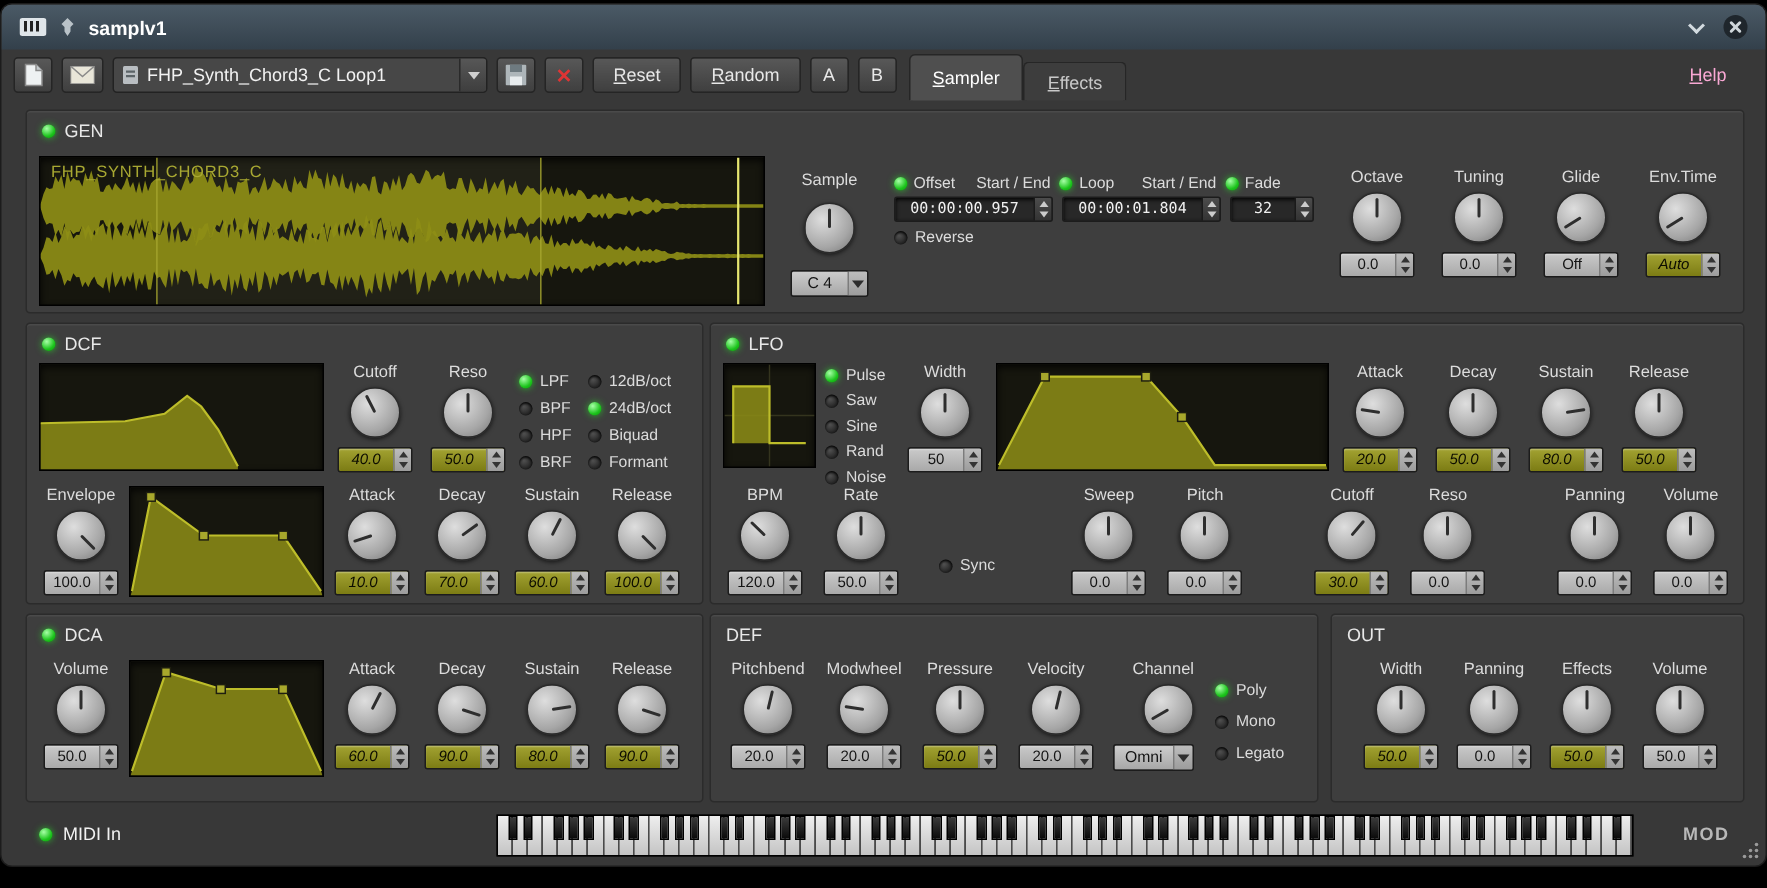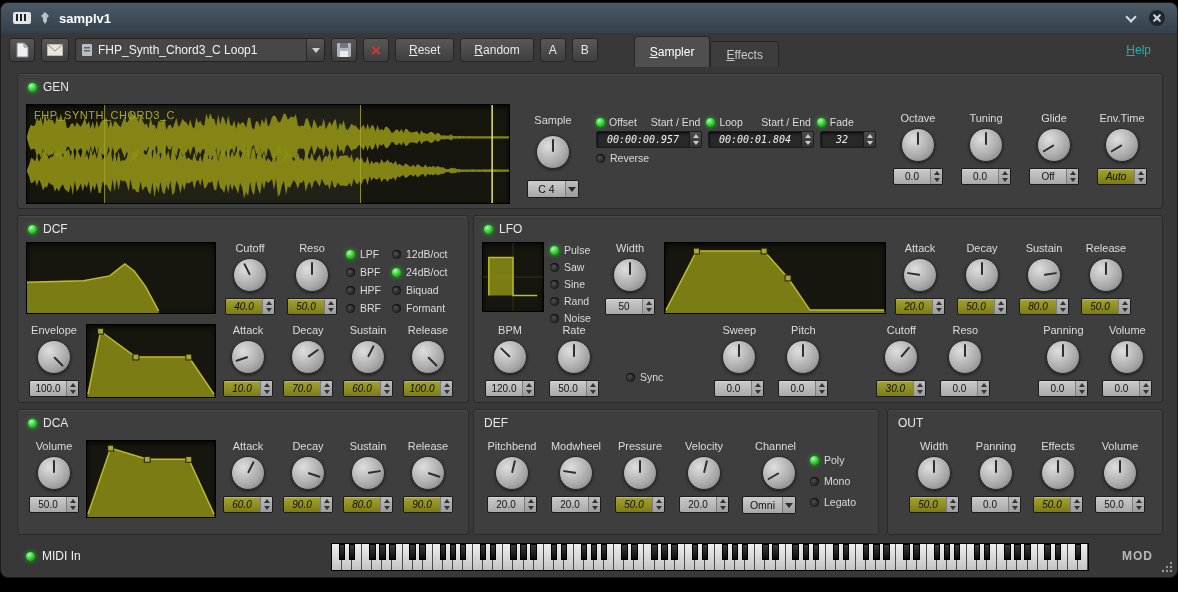--- a/index.html
+++ b/index.html
@@ -20,24 +20,24 @@
   .tbtn { height:24px; min-width:26px; display:flex; align-items:center; justify-content:center; background:linear-gradient(#585858,#3f3f3f); border:1px solid #252525; border-radius:3px; color:#e8e8e8; font-size:12px; padding:0 5px; }
   .tbtn.txt { padding:0 13px; }
   .mn { display:inline-block; }
   .mn::first-letter { text-decoration:underline; }
   .delx { color:#e03434; font-size:17px; font-weight:bold; line-height:1; }
   .preset { width:250px; height:24px; background:#474747; border:1px solid #222; border-radius:3px; display:flex; align-items:center; color:#f2f2f2; font-size:12px; padding-left:6px; gap:6px; overflow:hidden; }
   .preset .ptext { white-space:nowrap; overflow:hidden; }
   .preset .parr { margin-left:auto; width:18px; align-self:stretch; border-left:1px solid #2a2a2a; background:linear-gradient(#575757,#3e3e3e); display:flex; align-items:center; justify-content:center; }
   .tri-dn { width:0; height:0; border-left:4px solid transparent; border-right:4px solid transparent; border-top:5px solid #cfcfcf; }
   .tri-dn.dark { border-top-color:#2d2d2d; }
-  .tabs { display:flex; align-items:flex-end; margin-left:30px; height:34px; }
+  .tabs { display:flex; align-items:flex-end; margin-left:2px; height:34px; }
   .tab { height:26px; padding:0 15px; display:flex; align-items:center; font-size:12px; color:#c9c9c9; background:#3d3d3d; border:1px solid #262626; border-bottom:none; border-radius:4px 4px 0 0; }
   .tab.active { background:#4f4f4f; color:#fff; height:31px; }
-  .help { margin-left:auto; margin-right:10px; color:#14b8a6; font-size:12px; padding:4px 8px; }
+  .help { margin-left:auto; margin-right:10px; color:#f9a8d4; font-size:12px; padding:4px 8px; }
 
   
   .group { position:absolute; background:#3e3e3e; border:1px solid #2b2b2b; border-radius:3px; box-shadow:inset 0 1px 0 #4a4a4a; }
   .gtitle { position:absolute; top:6px; left:10px; display:flex; gap:6px; align-items:center; color:#e8e8e8; font-size:12px; }
 
   
   .led { width:9px; height:9px; border-radius:50%; background:radial-gradient(circle at 35% 30%, #a6ffa6, #1cc41c 60%, #0a8f0a); box-shadow:0 0 5px rgba(40,230,40,.7); display:inline-block; flex:none; }
   .led.off { background:radial-gradient(circle at 35% 30%, #555, #1f1f1f 75%); box-shadow:inset 0 1px 2px #000; }
   .ledrow { display:flex; align-items:center; gap:5px; font-size:10.5px; color:#dcdcdc; white-space:nowrap; }
   .ledcol { display:flex; flex-direction:column; gap:6px; }
@@ -47,21 +47,21 @@
   .plabel { font-size:11px; color:#dcdcdc; margin-bottom:4px; white-space:nowrap; }
   .knob { width:34px; height:34px; border-radius:50%; background:radial-gradient(circle at 35% 32%, #dedede, #a6a6a6 62%, #747474); border:1px solid #2a2a2a; box-shadow:0 1px 3px rgba(0,0,0,.6); position:relative; margin-bottom:6px; flex:none; }
   .kptr { position:absolute; left:50%; top:50%; width:2px; height:13px; margin-left:-1px; margin-top:-13px; transform-origin:50% 100%; background:#2e2e2e; border-radius:1px; }
 
   
   .spin { display:flex; align-items:stretch; height:17px; border:1px solid #1c1c1c; border-radius:2px; overflow:hidden; background:linear-gradient(#cacaca,#a9a9a9); box-shadow:inset 0 1px 1px rgba(255,255,255,.3); width:50px; flex:none; }
   .spin .sval { flex:1; font-size:10px; color:#141414; display:flex; align-items:center; justify-content:center; padding:0 2px; white-space:nowrap; }
   .spin.hl { background:linear-gradient(#a3a332,#7c7c14); }
   .spin.hl .sval { color:#0c0c00;font-style:italic; }
   .spin.dark { background:#282828; box-shadow:inset 0 1px 3px #000; }
-  .spin.dark .sval { color:#f0f0f0; font-family:"DejaVu Sans Mono", monospace;font-style:italic; }
+  .spin.dark .sval { color:#f0f0f0; font-family:"DejaVu Sans Mono", monospace; }
   .sarr { width:12px; display:flex; flex-direction:column; border-left:1px solid #7c7c7c; background:linear-gradient(#bdbdbd,#9c9c9c); flex:none; }
   .spin.dark .sarr { background:linear-gradient(#4c4c4c,#333); border-left-color:#1a1a1a; }
   .sarr i { flex:1; display:flex; align-items:center; justify-content:center; }
   .sarr i.up::after { content:''; border-left:3px solid transparent; border-right:3px solid transparent; border-bottom:4px solid #333; }
   .sarr i.dn::after { content:''; border-left:3px solid transparent; border-right:3px solid transparent; border-top:4px solid #333; }
   .spin.dark .sarr i.up::after { border-bottom-color:#ccc; }
   .spin.dark .sarr i.dn::after { border-top-color:#ccc; }
   .combo { height:18px; display:flex; align-items:center; background:linear-gradient(#cdcdcd,#a7a7a7); border:1px solid #1c1c1c; border-radius:2px; font-size:10.5px; color:#141414; overflow:hidden; width:52px; flex:none; }
   .combo .cval { flex:1; text-align:center; padding:0 3px; white-space:nowrap; }
   .combo .carr { width:13px; align-self:stretch; border-left:1px solid #7c7c7c; background:linear-gradient(#bdbdbd,#9c9c9c); display:flex; align-items:center; justify-content:center; }

